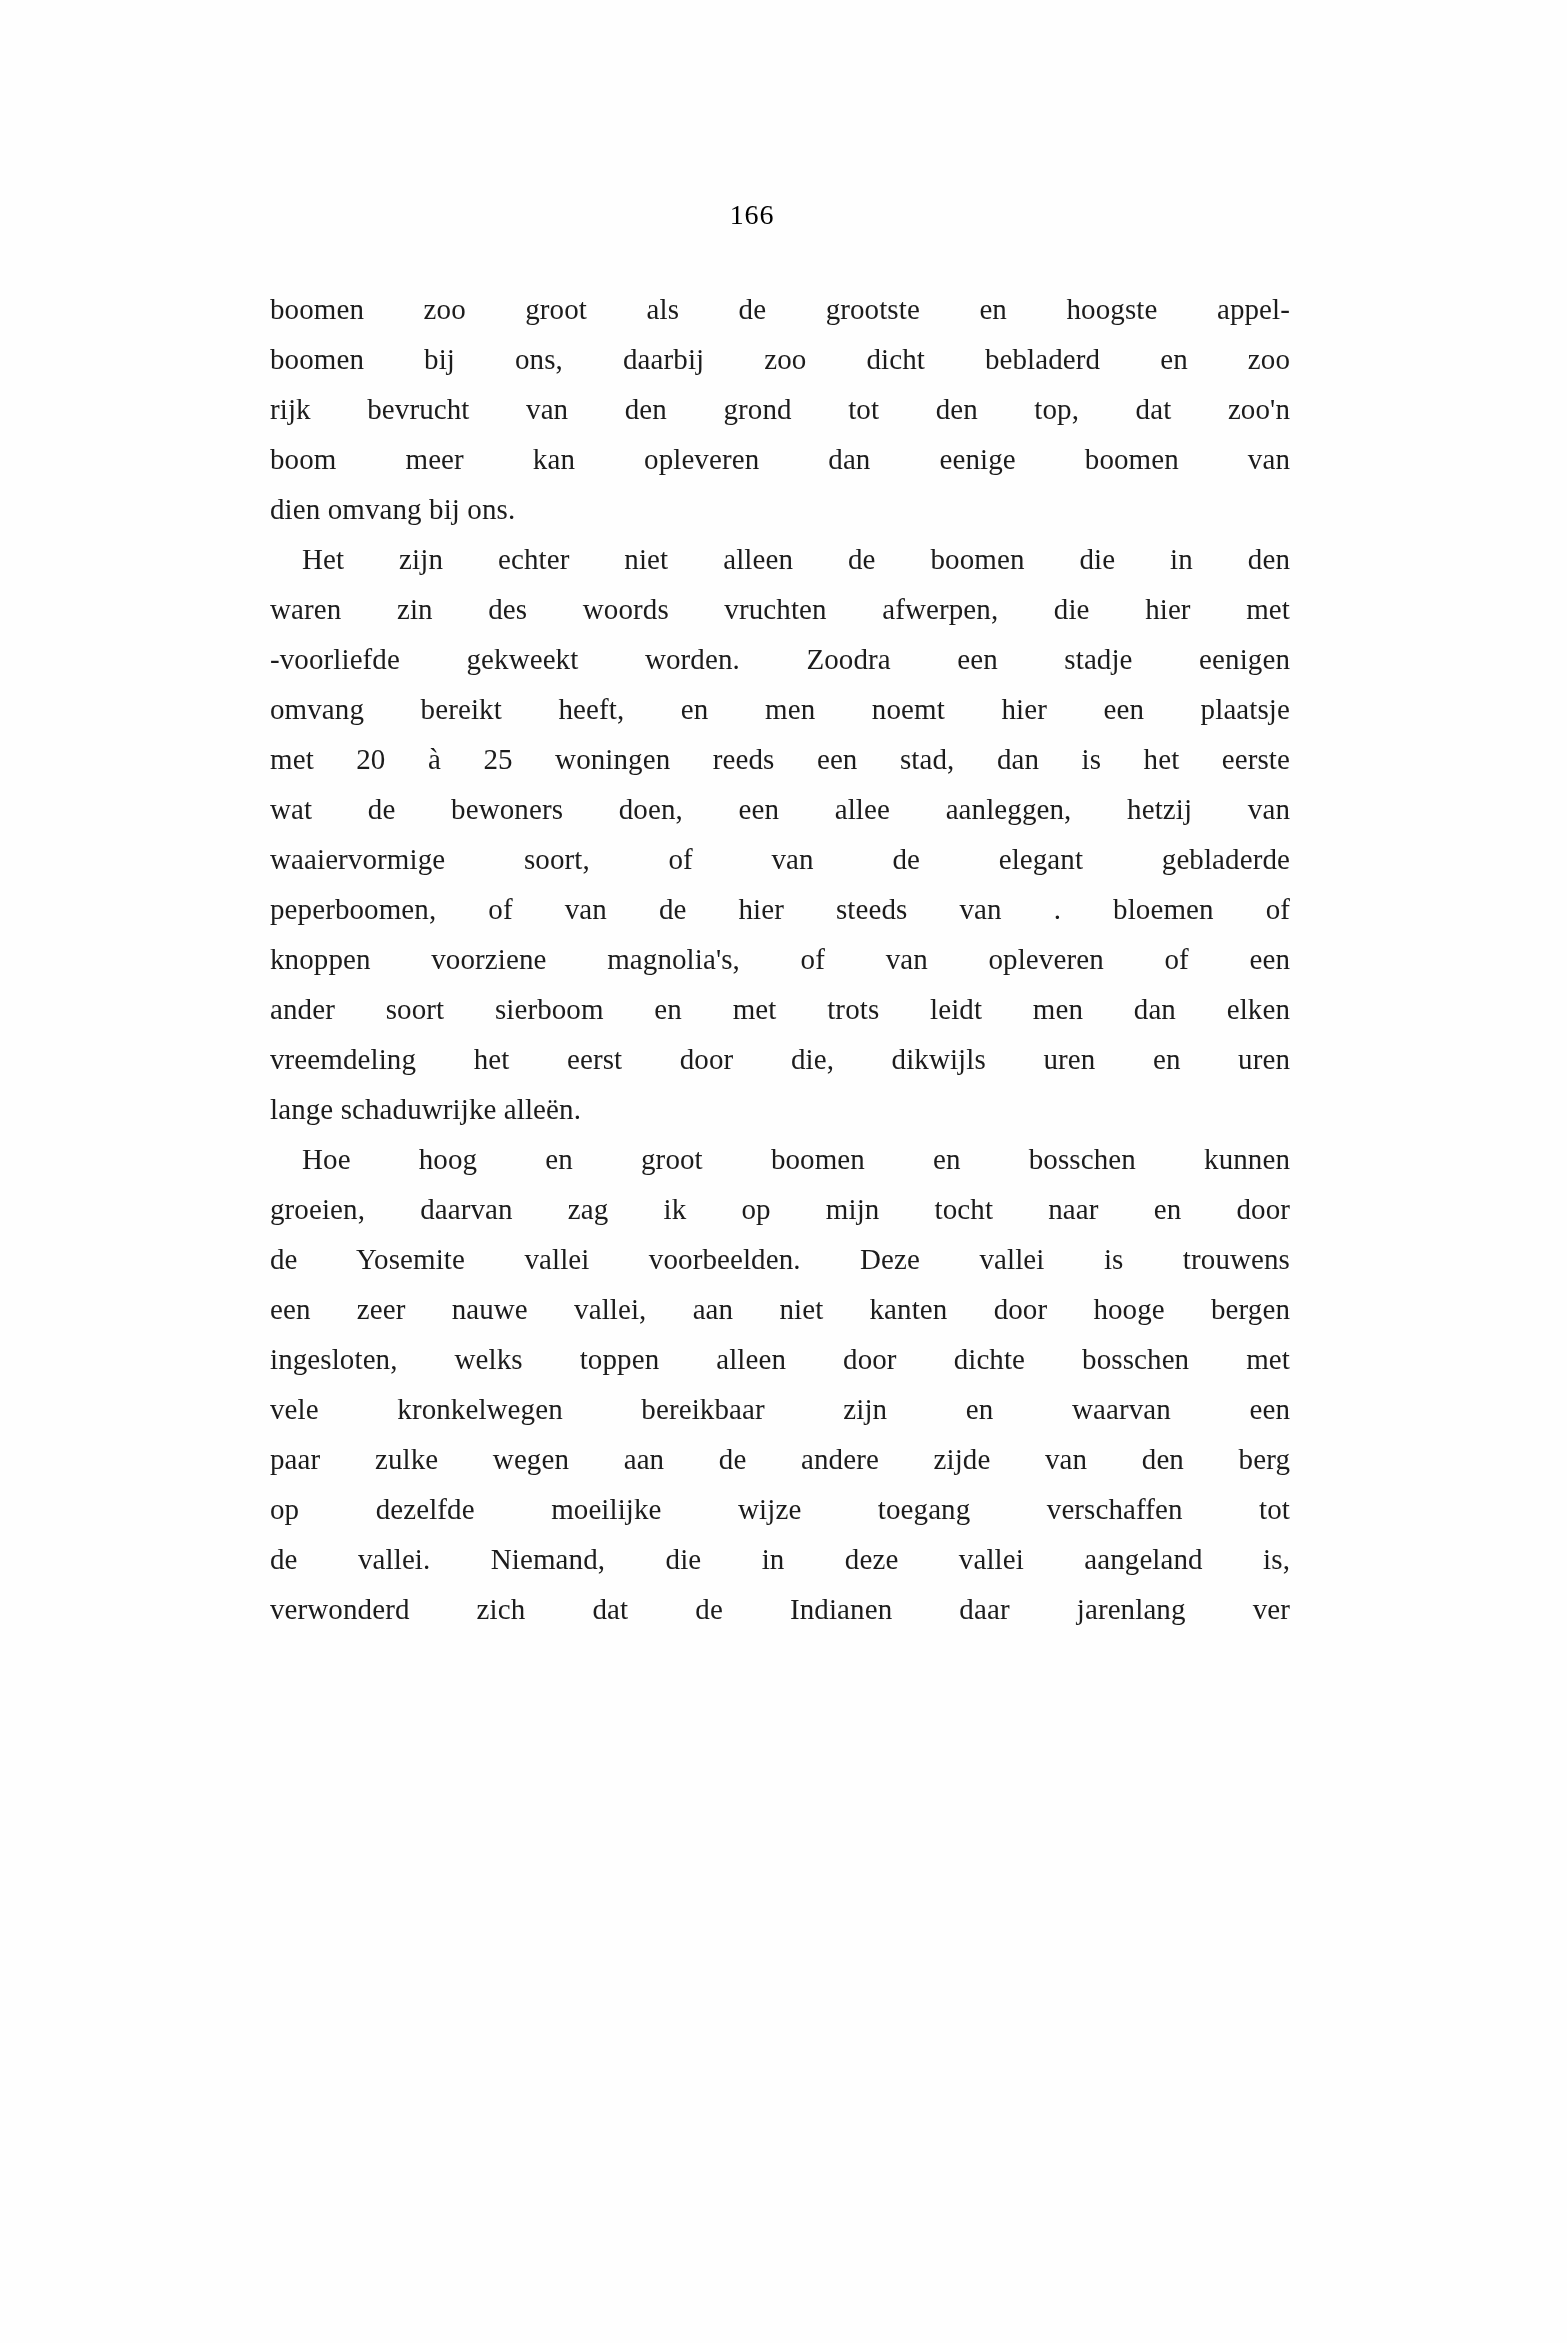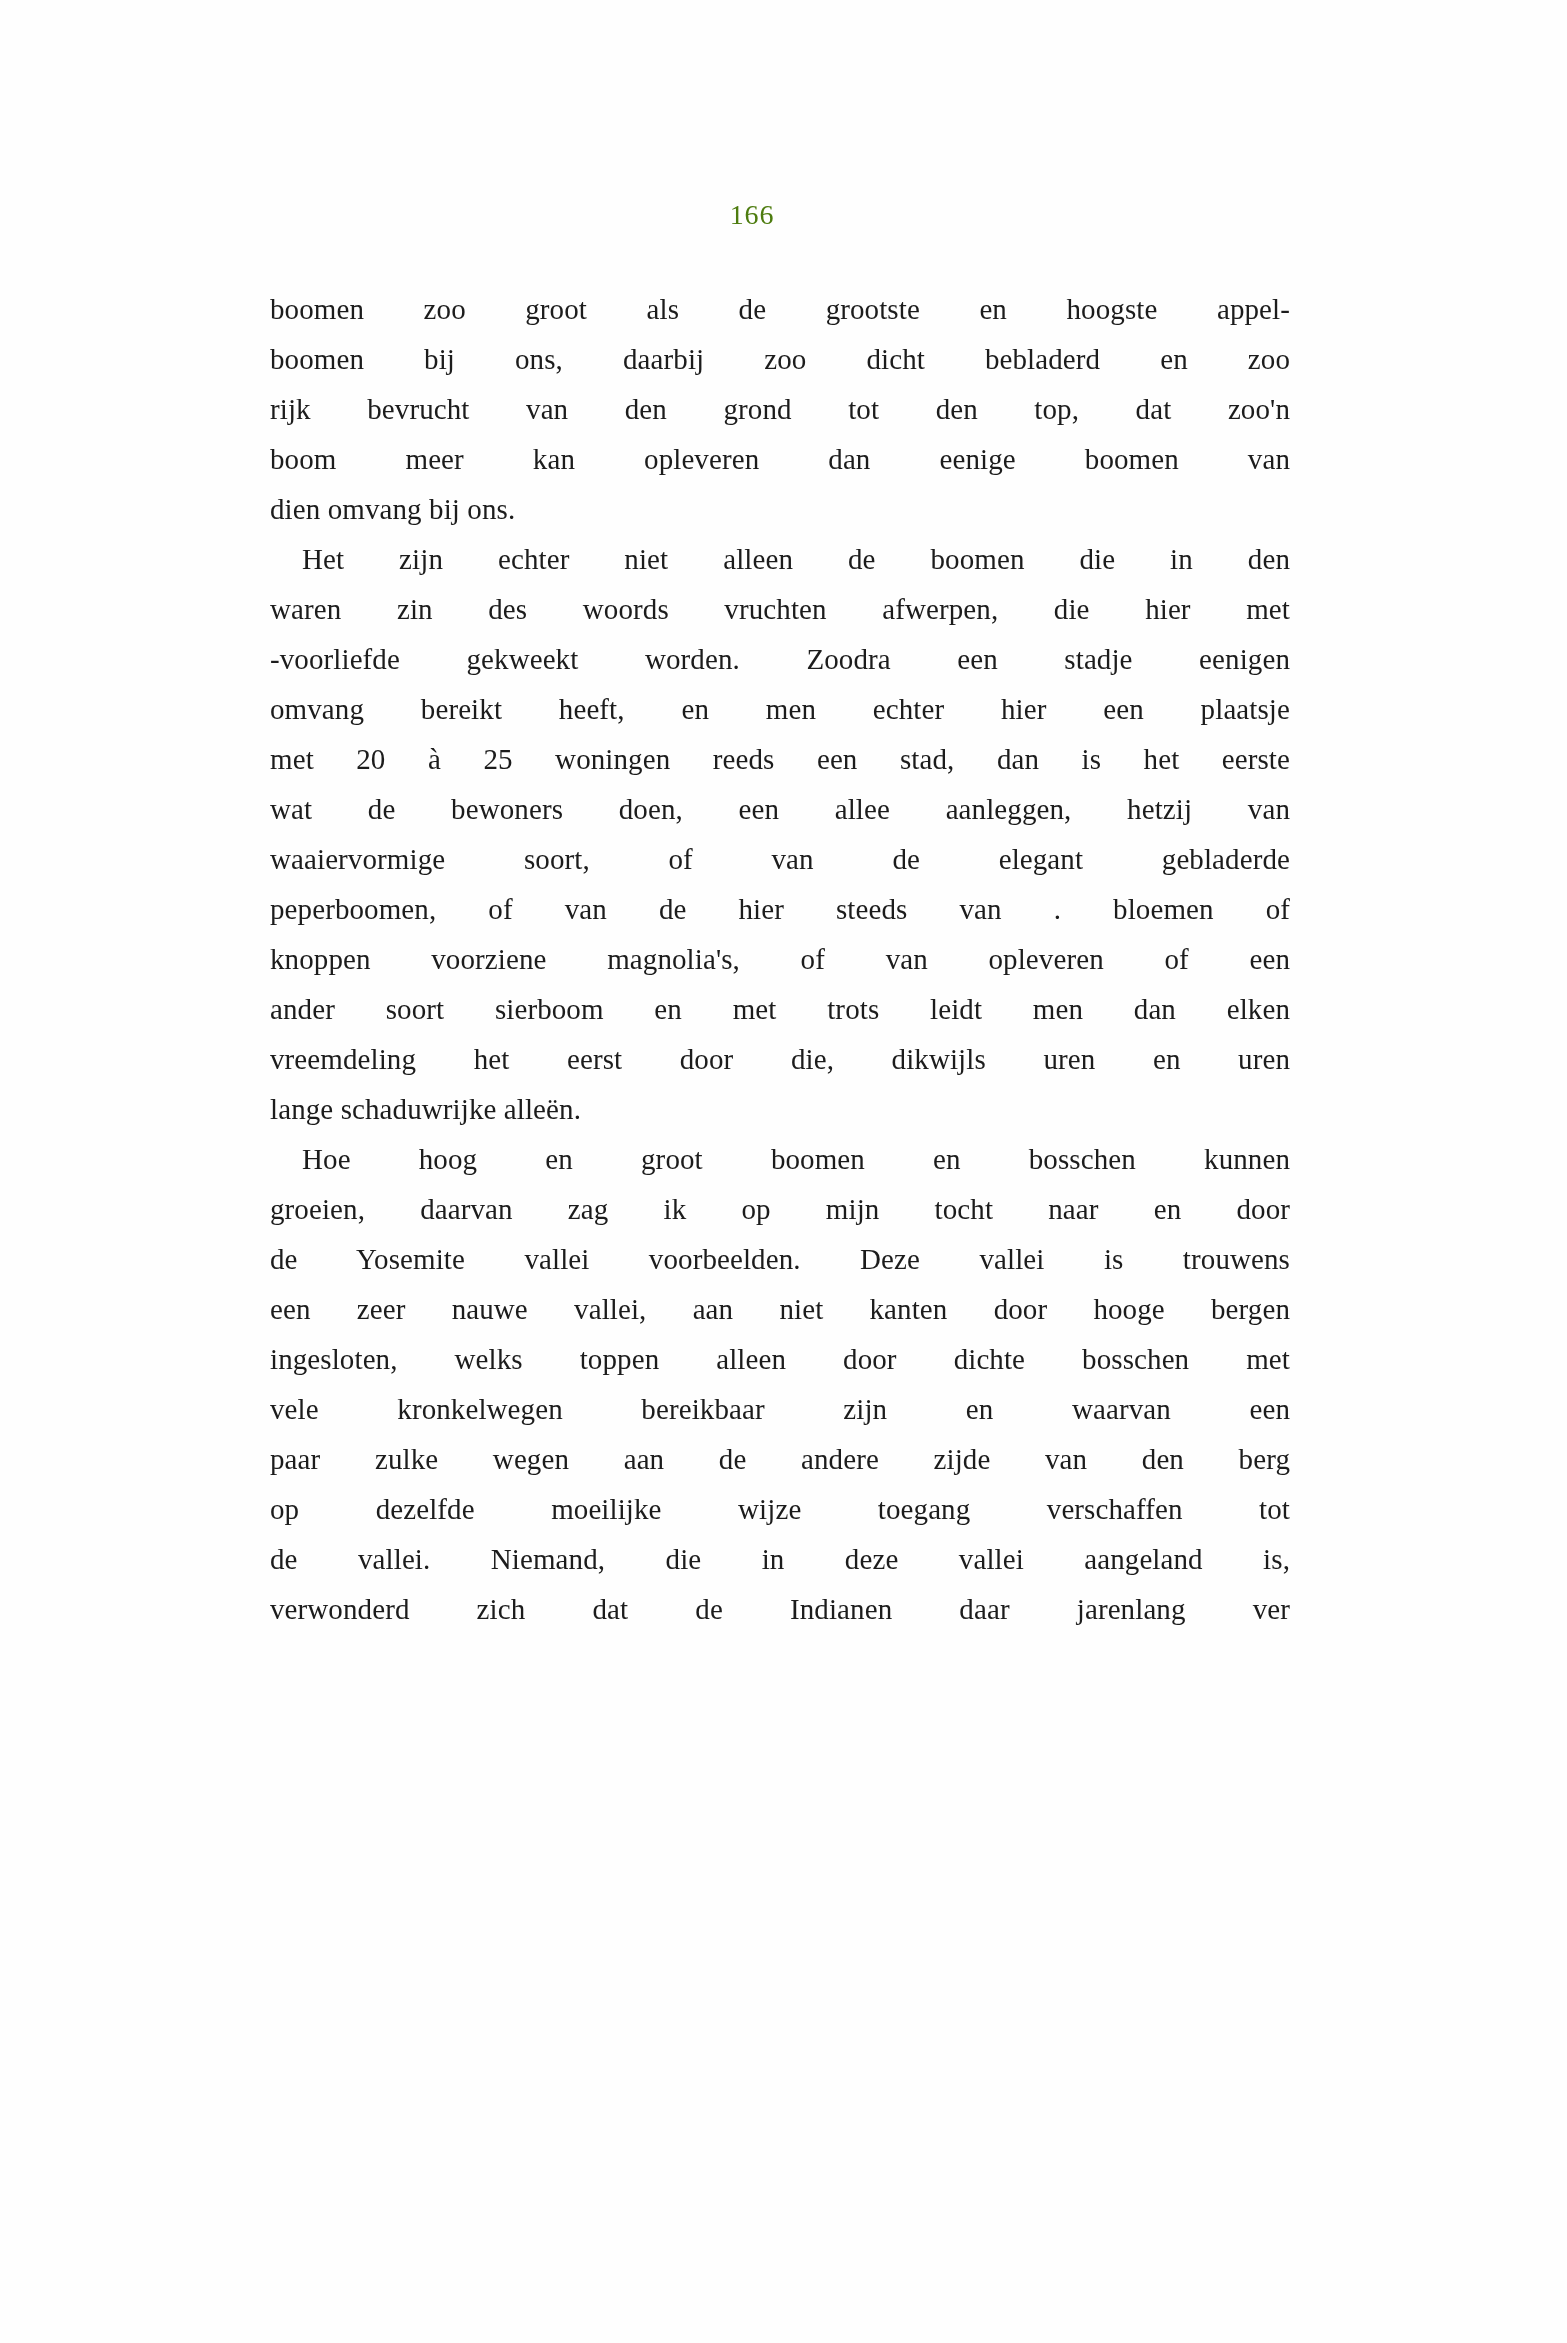--- a/index.html
+++ b/index.html
@@ -25,21 +25,21 @@
   }
   .page-number {
     position: absolute;
     top: 199px;
     left: 0;
     width: 1504px;
     text-align: center;
     font-size: 28px;
     letter-spacing: 0.9px;
     font-family: "Liberation Serif", serif;
-    color: #4d7c0f;
+    color: #000000;
   }
   .body-text {
     position: absolute;
     top: 284px;
     left: 254px;
     width: 1020px;
     margin-left: 16px;
   }
   .para {
     margin: 0 0 0 0;
@@ -82,21 +82,21 @@
       <span class="ln justify">boomen  bij  ons,  daarbij  zoo  dicht  bebladerd  en  zoo</span>
       <span class="ln justify">rijk  bevrucht  van  den  grond  tot  den  top,  dat  zoo'n</span>
       <span class="ln justify">boom  meer  kan  opleveren  dan  eenige  boomen  van</span>
       <span class="ln last">dien omvang bij ons.</span>
     </p>
 
     <p class="para">
       <span class="ln justify"><span class="indent"></span><span>Het  zijn  echter  niet  alleen  de  boomen  die  in  den</span></span>
       <span class="ln justify">waren  zin  des  woords  vruchten  afwerpen, die hier met</span>
       <span class="ln justify">-voorliefde  gekweekt  worden.  Zoodra een stadje eenigen</span>
-      <span class="ln justify">omvang  bereikt  heeft,  en  men  echter  hier een plaatsje</span>
+      <span class="ln justify">omvang  bereikt  heeft,  en  men  noemt  hier een plaatsje</span>
       <span class="ln justify">met  20  à  25  woningen  reeds een stad, dan is het eerste</span>
       <span class="ln justify">wat  de  bewoners  doen,  een  allee aanleggen, hetzij van</span>
       <span class="ln justify">waaiervormige  soort,  of  van  de  elegant  gebladerde</span>
       <span class="ln justify">peperboomen,  of  van  de  hier  steeds  van . bloemen  of</span>
       <span class="ln justify">knoppen  voorziene  magnolia's,  of  van  opleveren of een</span>
       <span class="ln justify">ander  soort  sierboom  en  met  trots leidt men dan elken</span>
       <span class="ln justify">vreemdeling  het  eerst  door  die,  dikwijls  uren  en  uren</span>
       <span class="ln last">lange schaduwrijke alleën.</span>
     </p>
 

